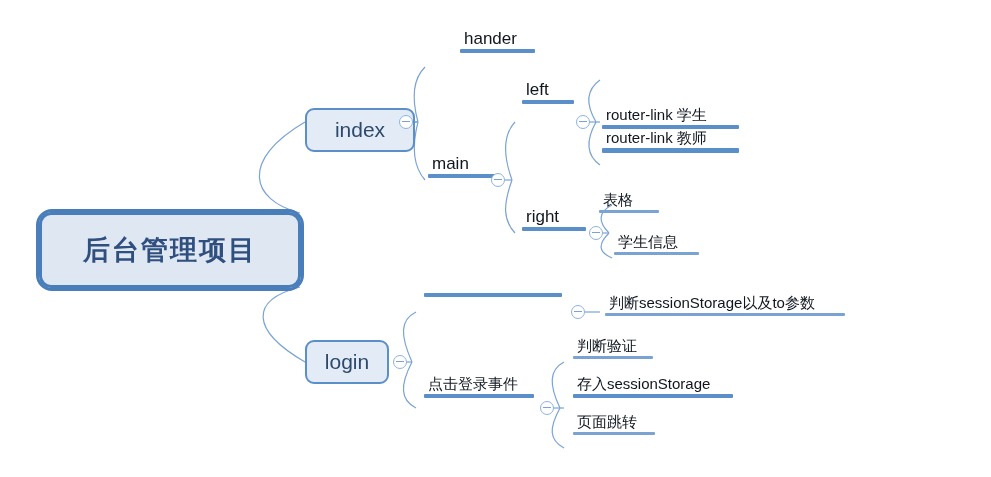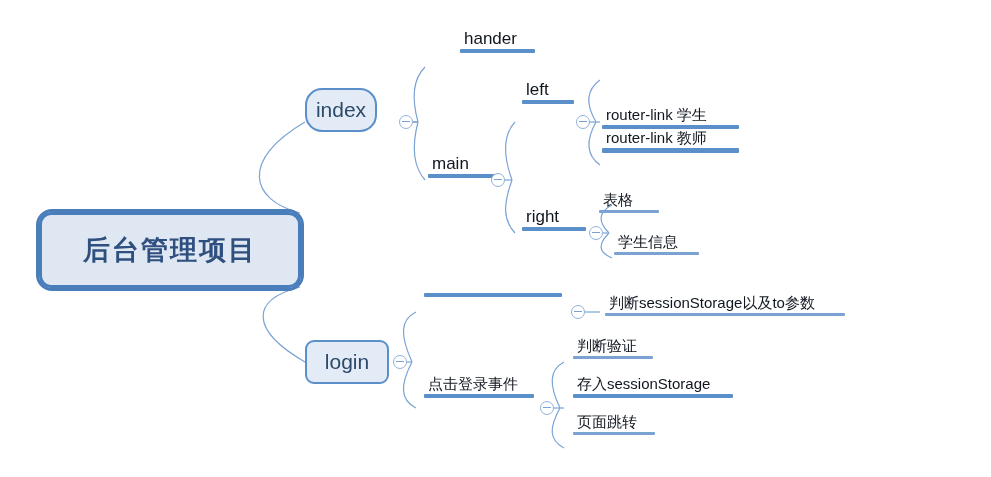--- a/index.html
+++ b/index.html
@@ -176,21 +176,21 @@
       <path d="M 560 408 C 549 428 549 440 564 448"></path>
     </g>
   </svg>
 
   <div class="root-node" style="left:36px; top:209px; width:268px; height:82px;">
     <div class="root-inner">
       <span class="root-label">后台管理项目</span>
     </div>
   </div>
 
-  <div class="box-node" style="left:305px; top:88px; width:72px; height:44px;border-radius:17px;">
+  <div class="box-node" style="left:305px; top:108px; width:110px; height:44px;">
     <span class="box-label">index</span>
   </div>
   <div class="toggle" style="left:399px; top:115px;"></div>
 
   <div class="u-node" style="left:452px; top:29px;margin-left:8px;">
     <span class="u-text big">hander</span>
     <span class="u-bar" style="width:75px;"></span>
   </div>
 
   <div class="u-node" style="left:428px; top:154px;">

